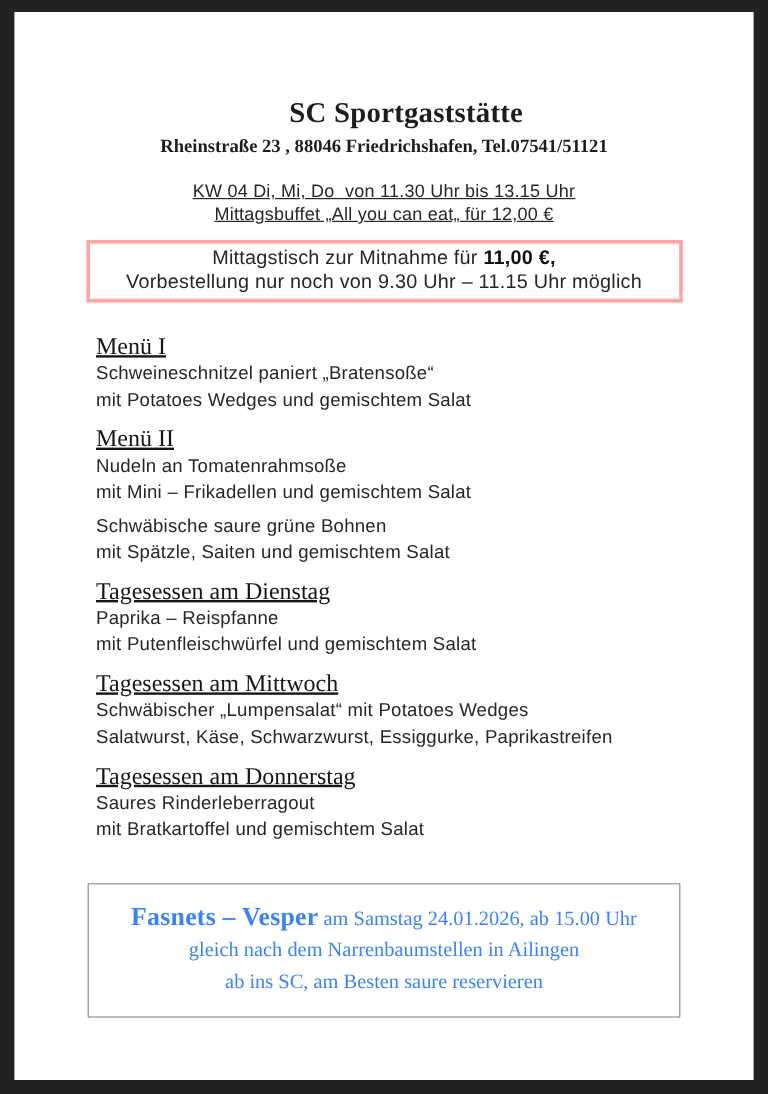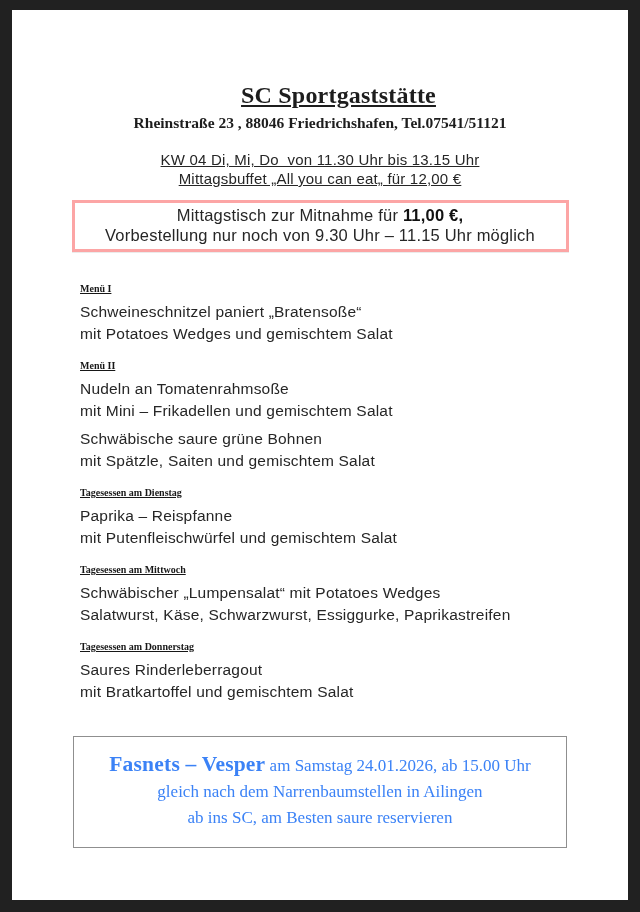--- a/index.html
+++ b/index.html
@@ -16,21 +16,20 @@
     left: 12px; top: 10px;
     width: 616px; height: 890px;
     background: #ffffff;
     color: #1d1d1d;
     box-sizing: border-box;
   }
   .header { text-align: center; padding-top: 72px; }
   .title {
     font-family: "Liberation Serif", serif;
     font-size: 24px; font-weight: bold;
-    text-decoration: underline;
     margin: 0 0 5px 0;
     line-height: 26px;
     letter-spacing: 0.2px;
     padding-left: 37px;
   }
   .address {
     font-family: "Liberation Serif", serif;
     font-weight: bold;
     font-size: 15.5px;
     line-height: 19px;
@@ -54,22 +53,22 @@
     font-size: 16.5px;
     line-height: 20px;
     letter-spacing: 0.2px;
     color: #262626;
   }
   .takeaway-box b { color: #111; }
   .menu { margin: 28px 0 0 68px; }
   .menu-section { margin-bottom: 7px; }
   .menu-section h2 {
     font-family: "Liberation Serif", serif;
-    font-size: 10px;
-    font-weight: bold;
+    font-size: 20px;
+    font-weight: normal;
     text-decoration: underline;
     margin: 13px 0 3px 0;
     line-height: 18px;
     color: #171717;
   }
   .menu-line {
     font-size: 15.5px;
     line-height: 21.5px;
     letter-spacing: 0.2px;
     color: #262626;

